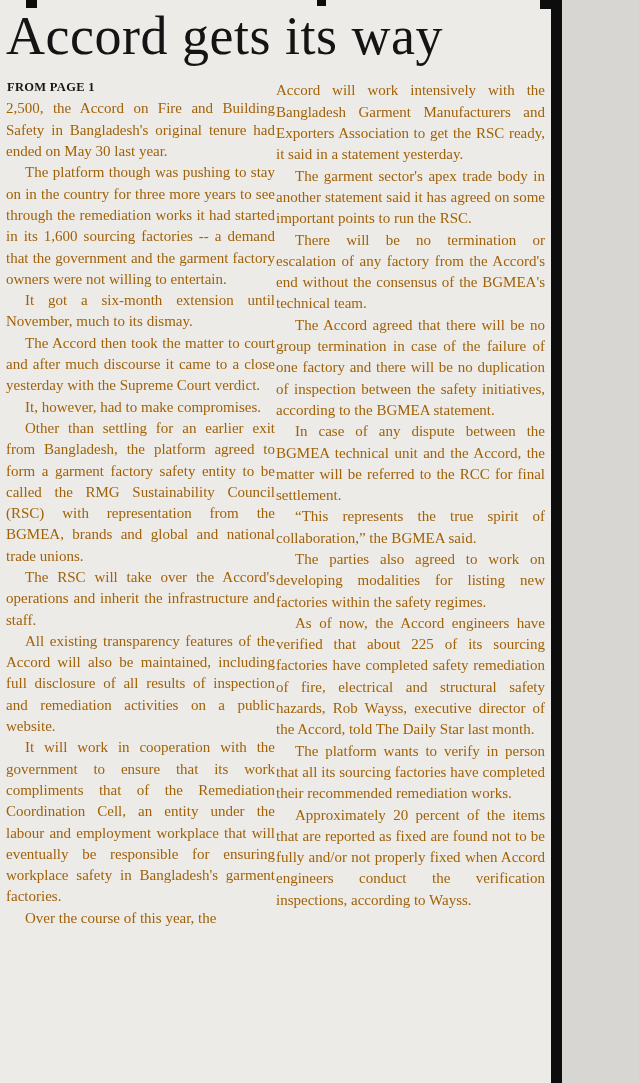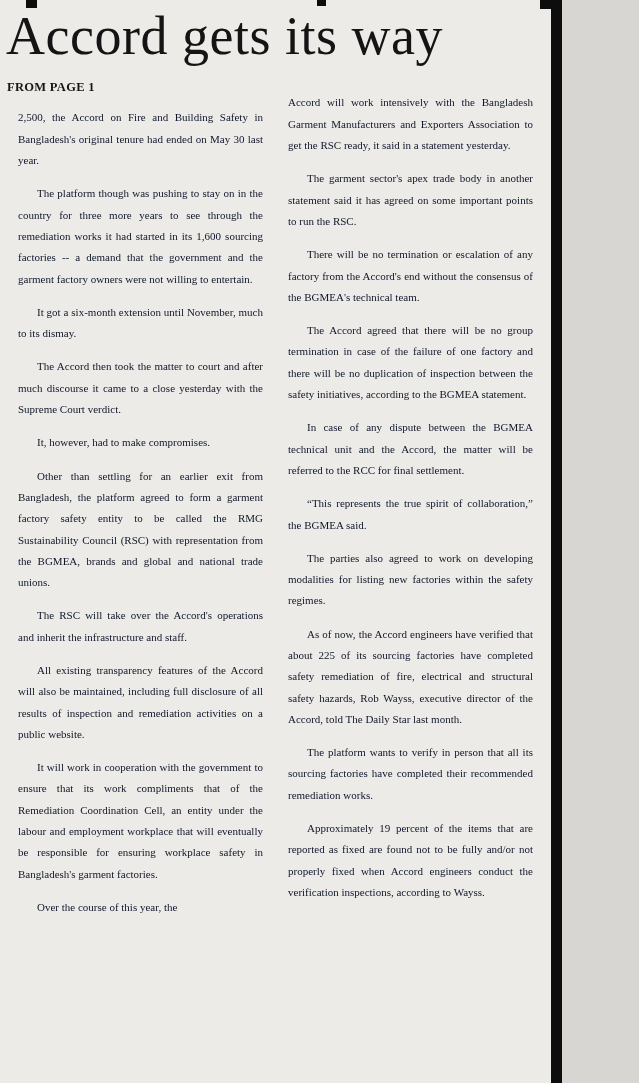--- a/index.html
+++ b/index.html
@@ -76,26 +76,26 @@
     min-width: 0;
   }
   .kicker {
     font-size: 12.5px;
     font-weight: bold;
     letter-spacing: 0.3px;
     margin: 0 0 3px 1px;
     color: #161616;
   }
   .col p {
-    margin: 12px;
+    margin: 0;
     padding: 0;
-    font-size: 11px;
+    font-size: 15px;
     line-height: 21.3px;
     text-align: justify;
-    color: #0f172a;
+    color: #a16207;
   }
   .col p.indent {
     text-indent: 19px;
   }
 </style>
 </head>
 <body>
 
 <div class="page">
   <div class="scan-mark-1"></div>
@@ -124,17 +124,17 @@
       <div class="col">
         <p>Accord will work intensively with the Bangladesh Garment Manufacturers and Exporters Association to get the RSC ready, it said in a statement yesterday.</p>
         <p class="indent">The garment sector's apex trade body in another statement said it has agreed on some important points to run the RSC.</p>
         <p class="indent">There will be no termination or escalation of any factory from the Accord's end without the consensus of the BGMEA's technical team.</p>
         <p class="indent">The Accord agreed that there will be no group termination in case of the failure of one factory and there will be no duplication of inspection between the safety initiatives, according to the BGMEA statement.</p>
         <p class="indent">In case of any dispute between the BGMEA technical unit and the Accord, the matter will be referred to the RCC for final settlement.</p>
         <p class="indent">“This represents the true spirit of collaboration,” the BGMEA said.</p>
         <p class="indent">The parties also agreed to work on developing modalities for listing new factories within the safety regimes.</p>
         <p class="indent">As of now, the Accord engineers have verified that about 225 of its sourcing factories have completed safety remediation of fire, electrical and structural safety hazards, Rob Wayss, executive director of the Accord, told The Daily Star last month.</p>
         <p class="indent">The platform wants to verify in person that all its sourcing factories have completed their recommended remediation works.</p>
-        <p class="indent">Approximately 19 percent of the items that are reported as fixed are found not to be fully and/or not properly fixed when Accord engineers conduct the verification inspections, according to Wayss.</p>
+        <p class="indent">Approximately 20 percent of the items that are reported as fixed are found not to be fully and/or not properly fixed when Accord engineers conduct the verification inspections, according to Wayss.</p>
       </div>
     </div>
   </div>
 </div>
 
 </body></html>

